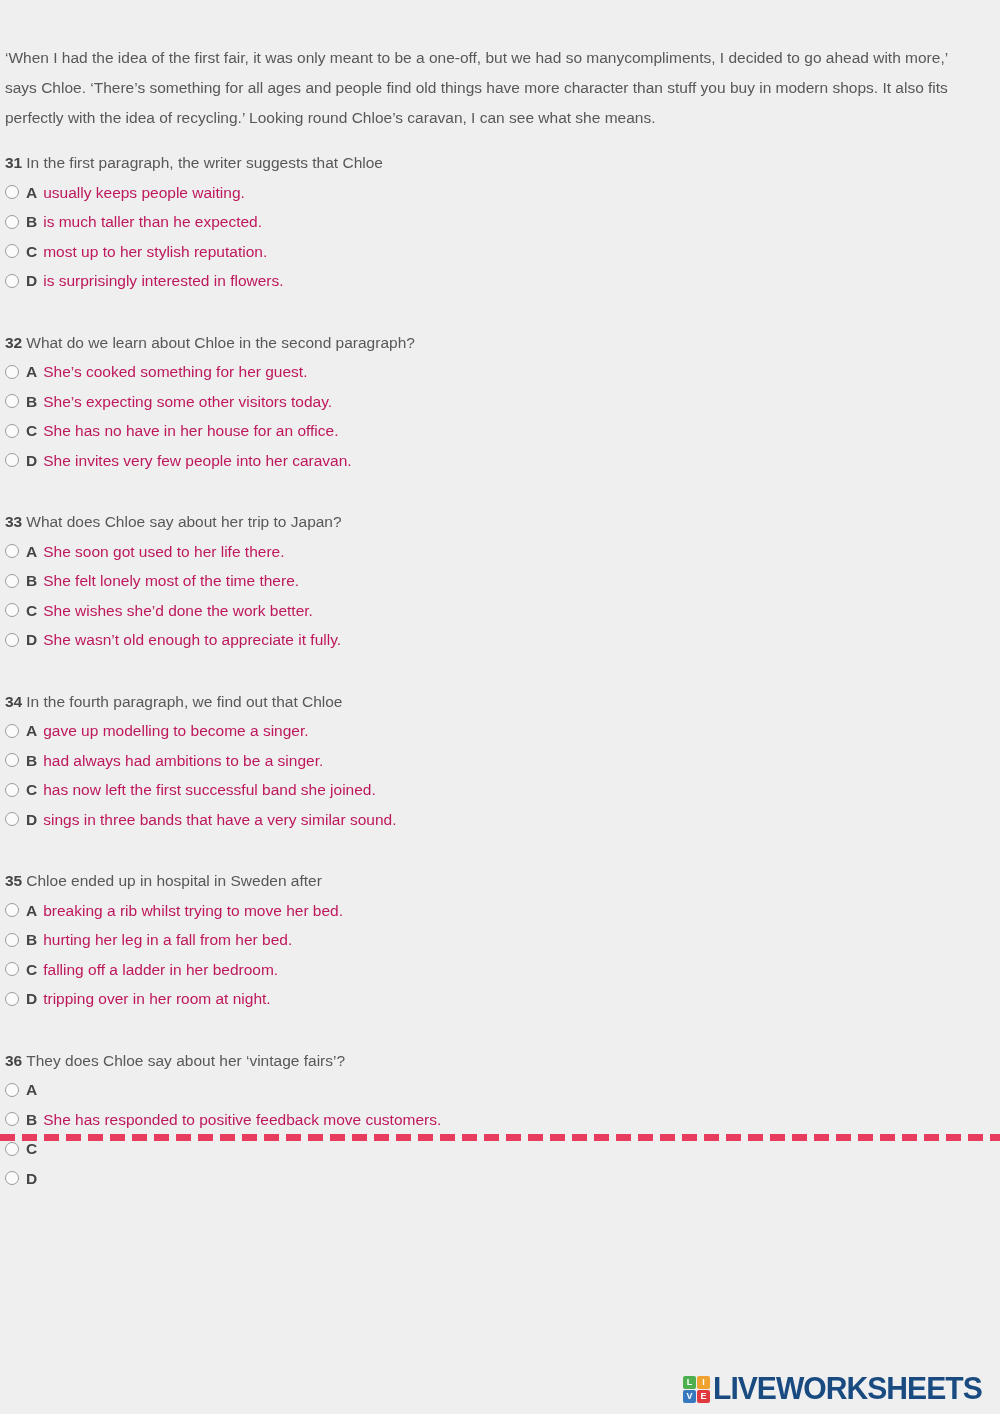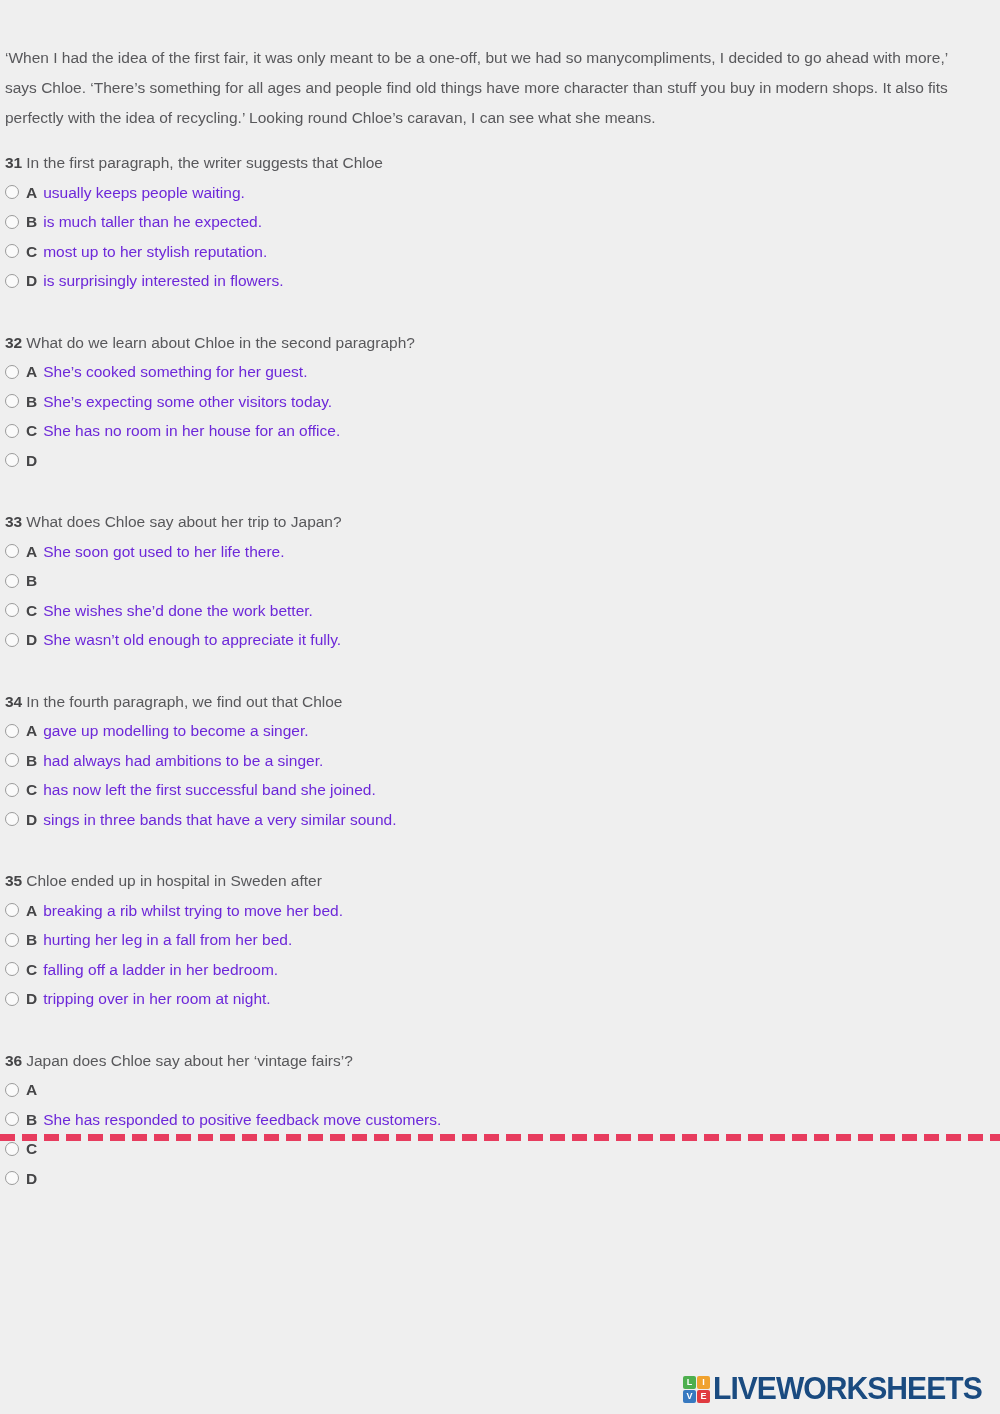--- a/index.html
+++ b/index.html
@@ -39,21 +39,21 @@
     display:inline-block;
     width:12px;height:12px;
     border:1px solid #9b9b9b;
     border-radius:50%;
     background:#fafafa;
     margin-right:7px;
     flex:0 0 auto;
     cursor:pointer;
   }
   .opt-letter{font-weight:bold;color:#454547;margin-right:6px;}
-  .opt-text{color:#6d28d9;}
+  .opt-text{color:#be185d;}
   .divider{
     position:absolute;
     left:0;top:1134px;
     width:1000px;height:7px;
     background:repeating-linear-gradient(90deg,#e73c5e 0px,#e73c5e 15px,rgba(0,0,0,0) 15px,rgba(0,0,0,0) 22px);
   }
   .footer-logo{
     position:absolute;
     right:10px;bottom:7px;
     display:flex;
@@ -135,43 +135,45 @@
 
   <div class="opt">
     <span class="radio"></span>
     <span class="opt-letter">B</span>
     <span class="opt-text">She’s expecting some other visitors today.</span>
   </div>
 
   <div class="opt">
     <span class="radio"></span>
     <span class="opt-letter">C</span>
-    <span class="opt-text">She has no room in her house for an office.</span>
-  </div>
-
-  <div class="opt">
-    <span class="radio"></span>
-    <span class="opt-letter">D</span>
+    <span class="opt-text">She has no have in her house for an office.</span>
+  </div>
+
+  <div class="opt">
+    <span class="radio"></span>
+    <span class="opt-letter">D</span>
+    <span class="opt-text">She invites very few people into her caravan.</span>
   </div>
 </div>
 
   <div class="question">
     <div class="q-line">
       <span class="q-num">33</span><span class="q-text">What does Chloe say about her trip to Japan?</span>
     </div>
 
   <div class="opt">
     <span class="radio"></span>
     <span class="opt-letter">A</span>
     <span class="opt-text">She soon got used to her life there.</span>
   </div>
 
   <div class="opt">
     <span class="radio"></span>
     <span class="opt-letter">B</span>
+    <span class="opt-text">She felt lonely most of the time there.</span>
   </div>
 
   <div class="opt">
     <span class="radio"></span>
     <span class="opt-letter">C</span>
     <span class="opt-text">She wishes she’d done the work better.</span>
   </div>
 
   <div class="opt">
     <span class="radio"></span>
@@ -235,21 +237,21 @@
 
   <div class="opt">
     <span class="radio"></span>
     <span class="opt-letter">D</span>
     <span class="opt-text">tripping over in her room at night.</span>
   </div>
 </div>
 
   <div class="question">
     <div class="q-line">
-      <span class="q-num">36</span><span class="q-text">Japan does Chloe say about her ‘vintage fairs’?</span>
+      <span class="q-num">36</span><span class="q-text">They does Chloe say about her ‘vintage fairs’?</span>
     </div>
 
   <div class="opt">
     <span class="radio"></span>
     <span class="opt-letter">A</span>
   </div>
 
   <div class="opt">
     <span class="radio"></span>
     <span class="opt-letter">B</span>

